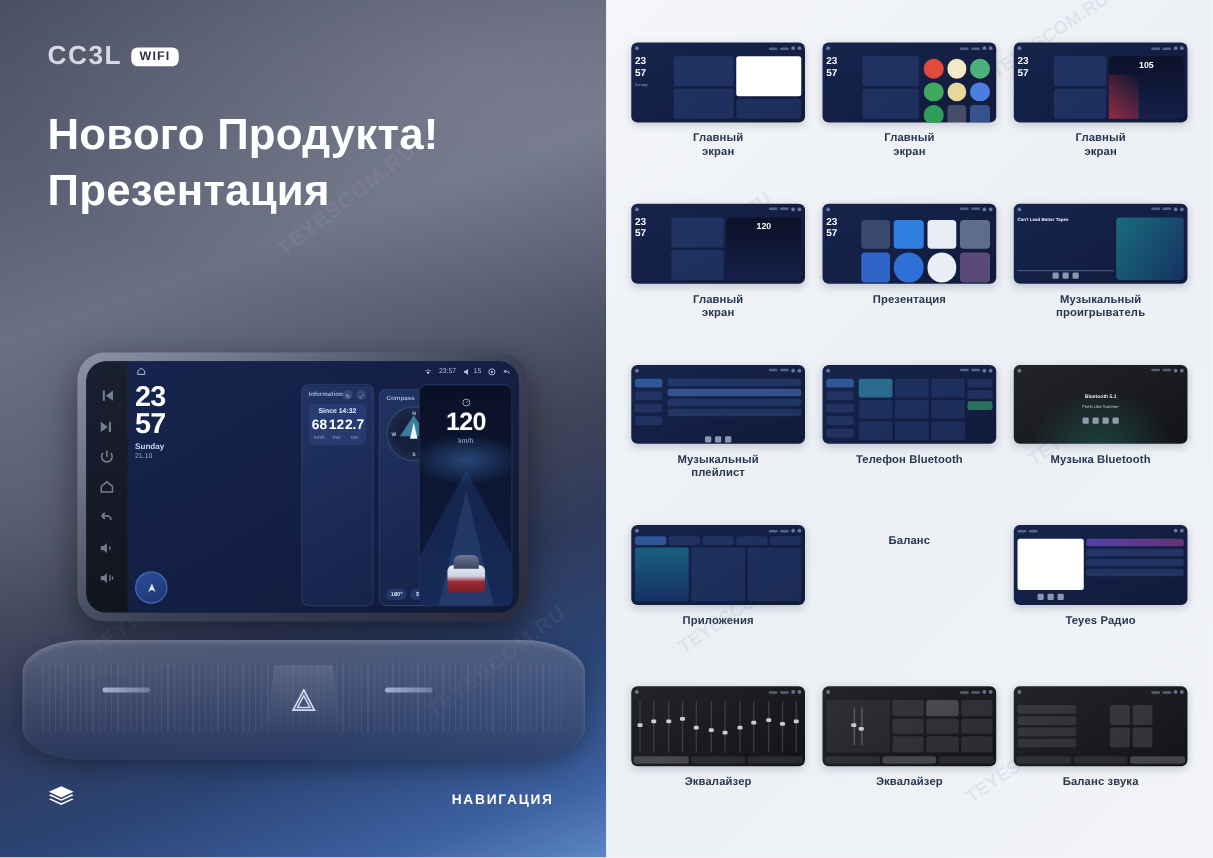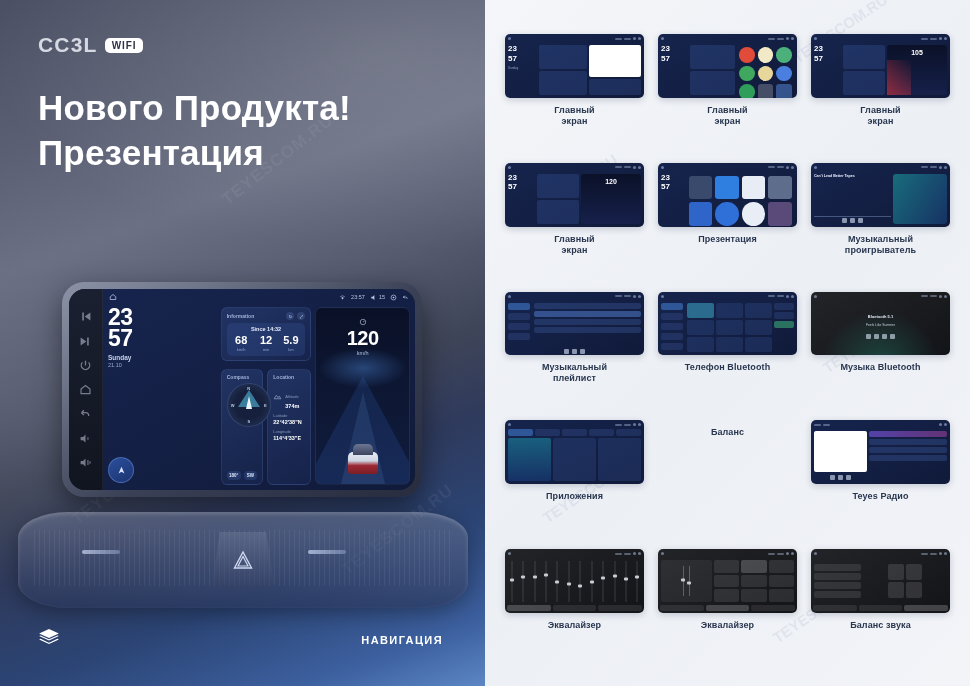--- a/index.html
+++ b/index.html
@@ -68,21 +68,21 @@
   }
   #sb-home { width: 8px; height: 8px; opacity: .85; }
   #sb-home svg { width:100%; height:100%; display:block; }
   #sb-spacer { flex: 1; }
   .sb-item { display: flex; align-items: center; gap: 2px; opacity: .9; }
   .sb-ico { width: 7px; height: 7px; }
   .sb-ico svg { width:100%; height:100%; display:block; }
 
   #screen-body { flex: 1; display: flex; gap: 4px; padding: 2px 5px 5px; min-height: 0; }
   #col-left { width: 36%; display: flex; flex-direction: column; }
-  #col-mid  { width: 30%; display: flex; flex-direction: column; gap: 4px; }
+  #col-mid  { width: 30%; display: flex; flex-direction: row; gap: 4px; margin-left: 20px; }
   #col-right{ flex: 1; }
 
   #clock-h, #clock-m { color: #fff; font-size: 23px; font-weight: 700; line-height: .92; letter-spacing: -.5px; }
   #clock-day { color: #c7d2ea; font-size: 6.5px; margin-top: 5px; font-weight: 600; }
   #clock-date { color: #9aa9c9; font-size: 5.5px; margin-top: 1px; }
   #nav-btn {
     width: 26px; height: 26px; border-radius: 50%; margin-top: auto; margin-bottom: 2px;
     background: linear-gradient(150deg,#2a4f9c,#1c3470);
     display: flex; align-items: center; justify-content: center;
     border: 1px solid rgba(140,180,255,.35);
@@ -415,21 +415,21 @@
                   <div id="info-stats">
                     <div class="stat">
                       <div class="stat-v">68</div>
                       <div class="stat-u">km/h</div>
                     </div>
                     <div class="stat">
                       <div class="stat-v">12</div>
                       <div class="stat-u">min</div>
                     </div>
                     <div class="stat">
-                      <div class="stat-v">5.9</div>
+                      <div class="stat-v">2.7</div>
                       <div class="stat-u">km</div>
                     </div>
                   </div>
                 </div>
               </div>
 
               <div id="lower-row">
                 <div class="card" id="compass-card">
                   <div class="card-title">Compass</div>
                   <div id="compass-dial">

